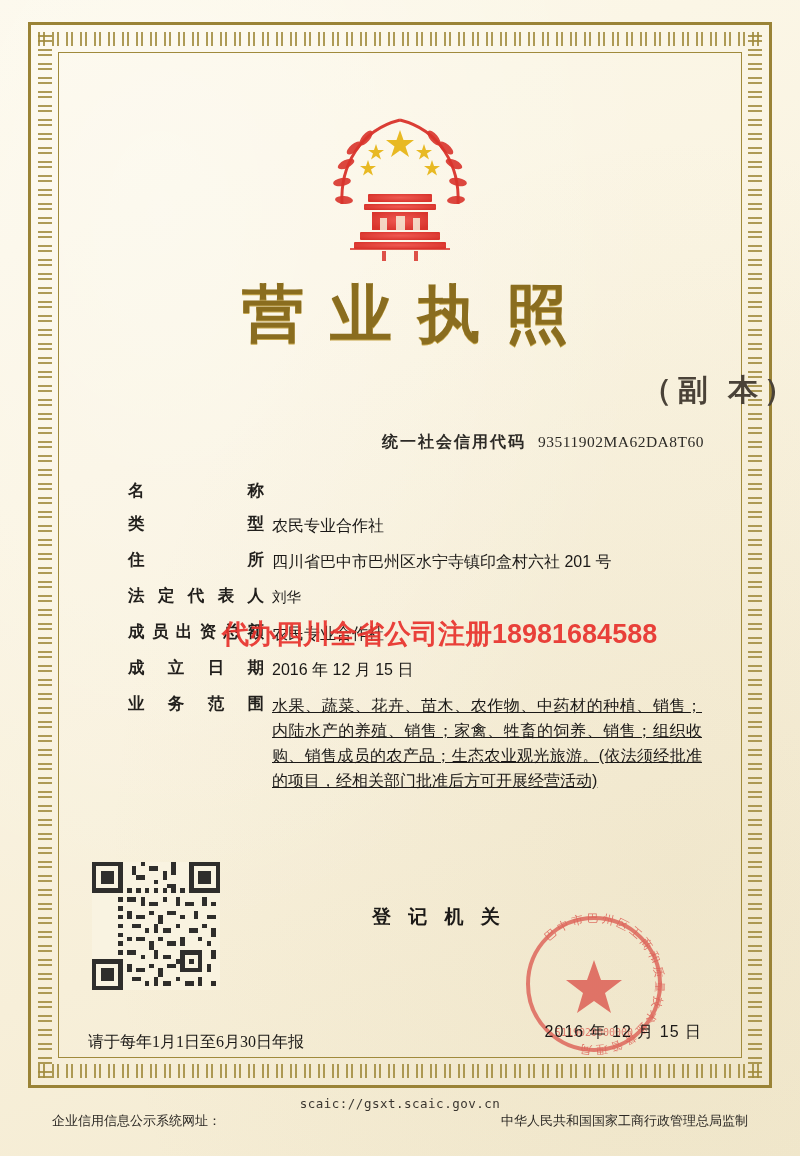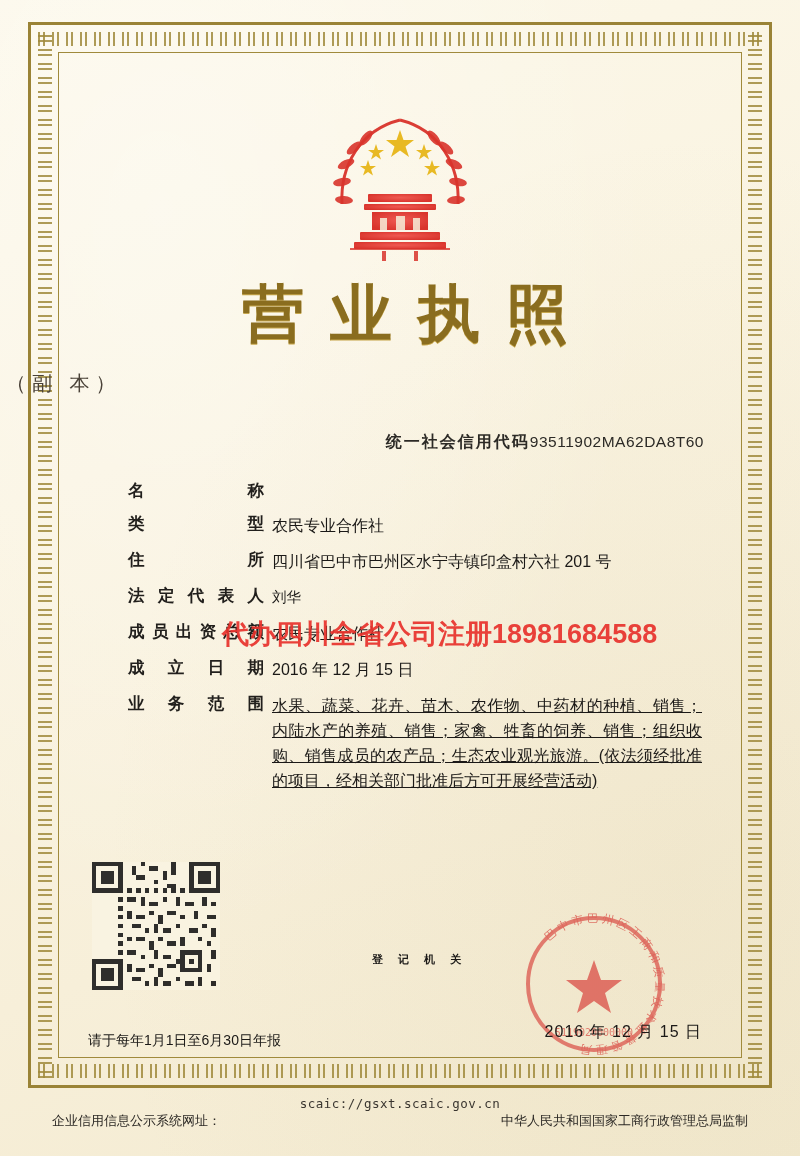--- a/index.html
+++ b/index.html
@@ -80,44 +80,44 @@
     letter-spacing: 26px;
     text-indent: 26px;
     color: #8a6d1f;
     text-shadow: 0 1px 0 #c7a84e;
     margin-left: 10px;
   }
   .sub-title {
     position: absolute;
     top: 370px;
     left: 0; right: 0;
-    text-align: left;
-    font-size: 20px;
-    font-weight: normal;
+    text-align: right;
+    font-size: 30px;
+    font-weight: bold;
     letter-spacing: 6px;
     text-indent: 6px;
     color: #4a4238;
   }
 
   
   .credit-row {
     position: absolute;
     top: 432px;
     right: 96px;
     font-size: 16px;
     color: #2c2a26;
     font-weight: bold;
     letter-spacing: 2px;
   }
   .credit-row .code {
-    font-family: Liberation Sans, sans-serif;
+    font-family: Liberation Serif, serif;
     font-weight: normal;
     letter-spacing: 0.5px;
     font-size: 15.5px;
-    margin-left: 0;
+    margin-left: 12px;
   }
 
   
   .fields {
     position: absolute;
     left: 128px;
     right: 90px;
     top: 480px;
   }
   .field-row {
@@ -165,22 +165,22 @@
     top: 862px;
     width: 128px;
     height: 128px;
     opacity: .9;
   }
 
   
   .authority {
     position: absolute;
     left: 372px;
-    top: 952px;
-    font-size: 11px;
+    top: 904px;
+    font-size: 19px;
     font-weight: bold;
     letter-spacing: 6px;
     color: #1b1917;
     text-align: center;
   }
   .issue-date {
     position: absolute;
     right: 98px;
     top: 1022px;
     font-size: 16px;
@@ -196,22 +196,23 @@
     width: 172px;
     height: 172px;
     opacity: .78;
   }
 
   
   .annual-note {
     position: absolute;
     left: 88px;
     top: 1032px;
-    font-size: 14px;
+    font-size: 16px;
     color: #1b1917;
+    font-family: Liberation Serif, serif;
   }
 
   
   .footer-url {
     position: absolute;
     top: 1096px;
     left: 0; right: 0;
     text-align: center;
     font-family: "DejaVu Sans Mono", monospace;
     font-size: 12.5px;

